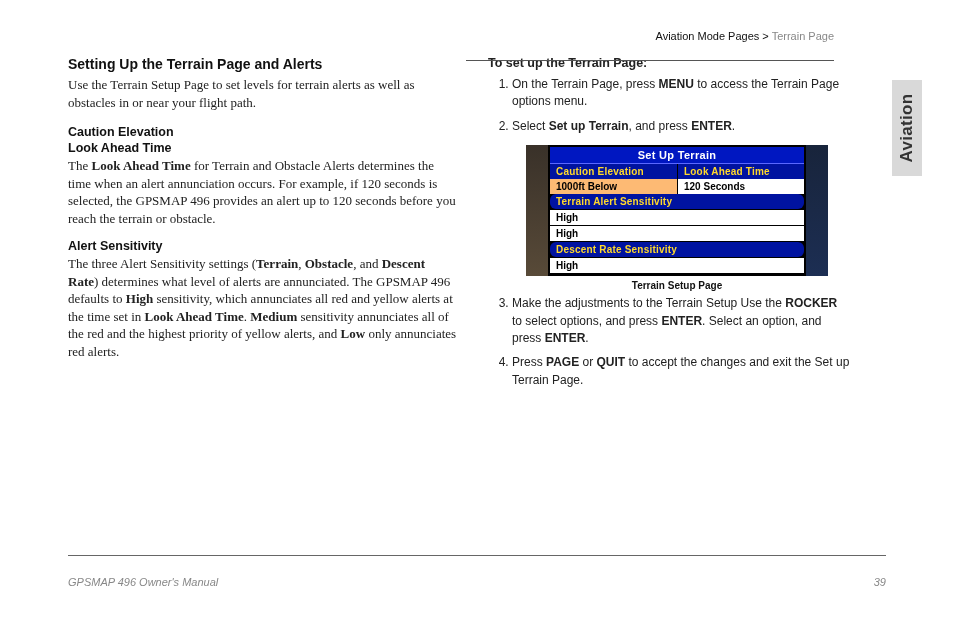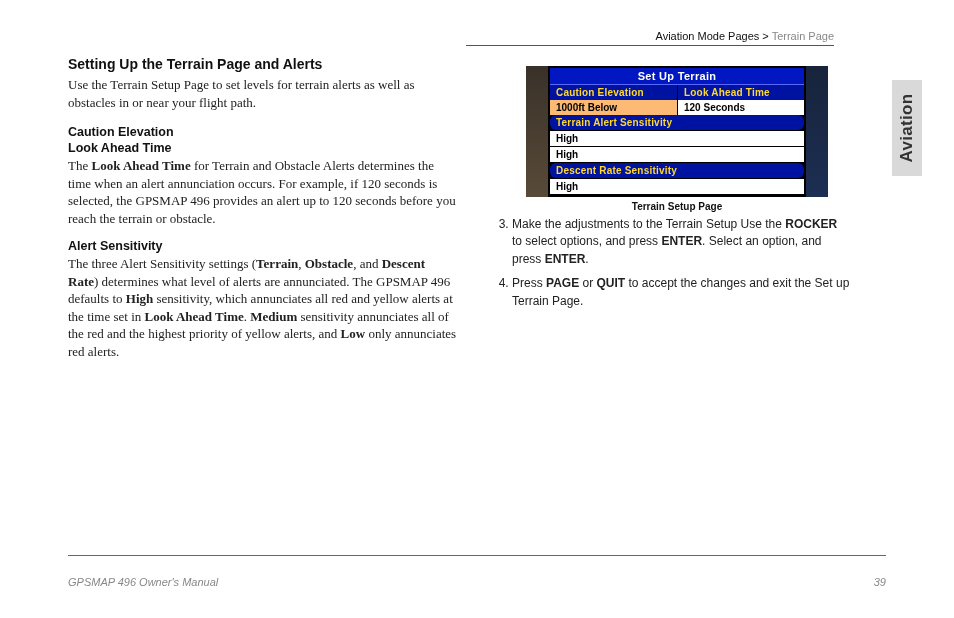--- a/index.html
+++ b/index.html
@@ -12,21 +12,21 @@
       padding: 30px 68px 28px 68px;
       color: #222;
     }
     .breadcrumb {
       position: absolute;
       top: 30px;
       right: 120px;
       text-align: right;
       font-size: 11px;
       border-bottom: 1px solid #555;
-      padding-bottom: 3px;
+      padding-bottom: 18px;
       width: 368px;
     }
     .breadcrumb .b-dark { color: #111; }
     .breadcrumb .b-light { color: #888; }
     .side-tab {
       position: absolute;
       right: 32px;
       top: 80px;
       width: 30px;
       height: 96px;
@@ -207,20 +207,29 @@
       <span>The </span><span class="b">Look Ahead Time</span><span> for Terrain and Obstacle Alerts determines the time when an alert annunciation occurs. For example, if 120 seconds is selected, the GPSMAP 496 provides an alert up to 120 seconds before you reach the terrain or obstacle.</span>
     </div>
 
     <div class="sub">Alert Sensitivity</div>
     <div class="para">
       <span>The three Alert Sensitivity settings (</span><span class="b">Terrain</span><span>, </span><span class="b">Obstacle</span><span>, and </span><span class="b">Descent Rate</span><span>) determines what level of alerts are annunciated. The GPSMAP 496 defaults to </span><span class="b">High</span><span> sensitivity, which annunciates all red and yellow alerts at the time set in </span><span class="b">Look Ahead Time</span><span>. </span><span class="b">Medium</span><span> sensitivity annunciates all of the red and the highest priority of yellow alerts, and </span><span class="b">Low</span><span> only annunciates red alerts.</span>
     </div>
   </div>
 
   <div class="col-right">
+    <div class="leadline">To set up the Terrain Page:</div>
+    <ol class="steps">
+      <li>
+        <span>On the Terrain Page, press </span><b>MENU</b><span> to access the Terrain Page options menu.</span>
+      </li>
+      <li>
+        <span>Select </span><b>Set up Terrain</b><span>, and press </span><b>ENTER</b><span>.</span>
+      </li>
+    </ol>
 
     <div class="device-figure">
       <div class="dev-wrap">
         <div class="dev-side-left"></div>
         <div class="dev-side-right"></div>
         <div class="device">
           <div class="dev-title">Set Up Terrain</div>
           <div class="dev-hrow">
             <div class="dev-hcell">Caution Elevation</div>
             <div class="dev-hcell">Look Ahead Time</div>

